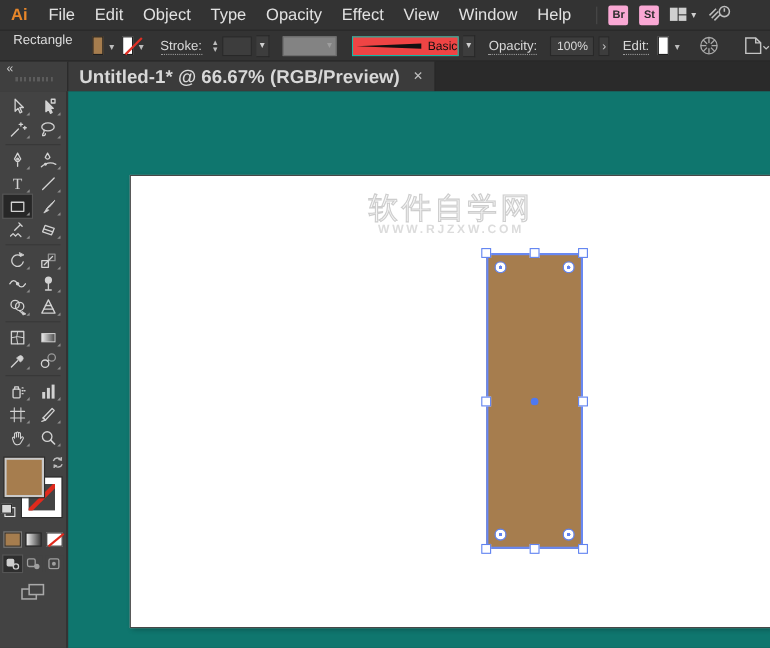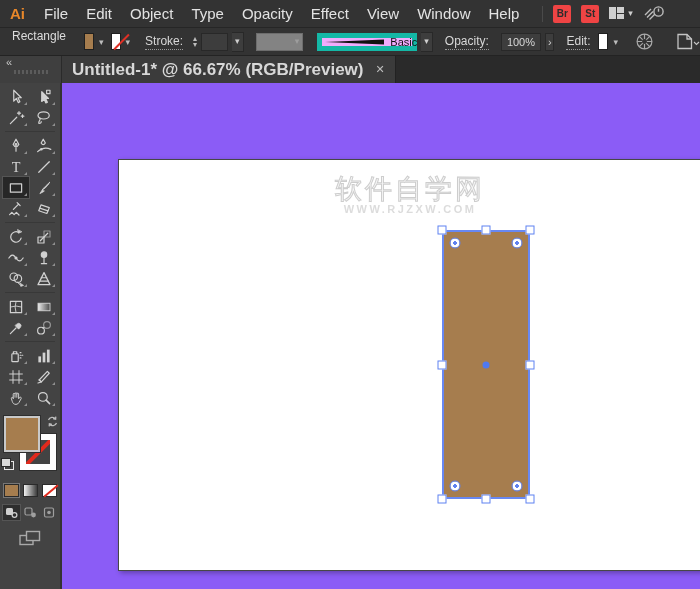--- a/index.html
+++ b/index.html
@@ -7,21 +7,21 @@
        font-family:"Liberation Sans",sans-serif;color:#d6d6d6;overflow:hidden;
        user-select:none;}
   
   .menubar{height:28px;display:flex;align-items:center;background:#333333;
            border-bottom:1px solid #262626;box-sizing:border-box;}
   .ai-logo{color:#e8872a;font-weight:bold;font-size:15px;margin:0 10px 0 10px;letter-spacing:0;}
   .menus{display:flex;align-items:center;height:100%;}
   .menu-item{padding:0 9px;font-size:15px;color:#e2e2e2;line-height:28px;cursor:default;}
   .mb-right{display:flex;align-items:center;gap:10px;margin-left:14px;}
   .mb-divider{width:1px;height:16px;background:#4a4a4a;}
-  .sq-btn{width:18px;height:18px;background:#ef4444;color:#2d2d2d;font-size:10px;font-weight:bold;
+  .sq-btn{width:18px;height:18px;background:#f9a8d4;color:#2d2d2d;font-size:10px;font-weight:bold;
           display:flex;align-items:center;justify-content:center;border-radius:2px;}
   .ws-icon{display:flex;align-items:center;gap:3px;}
   .ws-grid{width:16px;height:13px;display:grid;grid-template-columns:7px 7px;grid-template-rows:6px 5px;gap:1px;}
   .ws-grid span{background:#cfcfcf;}
   .ws-grid span:nth-child(1){grid-row:1/3;}
   .chev{font-size:9px;color:#cfcfcf;line-height:1;}
   
   .controlbar{height:28px;display:flex;align-items:center;background:#333333;
               border-bottom:1px solid #232323;box-sizing:border-box;font-size:12px;gap:4px;}
   .ctx-label{margin:0 14px 12px 12px;color:#dcdcdc;}
@@ -32,21 +32,21 @@
   .u-label{border-bottom:1px dotted #9a9a9a;padding-bottom:1px;color:#d8d8d8;margin-left:8px;}
   .stepper{display:flex;flex-direction:column;justify-content:center;line-height:6px;font-size:8px;color:#bdbdbd;
            margin-left:6px;}
   .field{height:18px;background:#3d3d3d;border:1px solid #282828;box-sizing:border-box;
          display:flex;align-items:center;padding:0 5px;font-size:11px;color:#d8d8d8;}
   .dd-box{height:18px;background:#3d3d3d;border:1px solid #282828;border-left:none;display:flex;align-items:center;
           padding:0 3px;}
   .disabled-dd{width:88px;height:18px;background:#838383;border:1px solid #6d6d6d;box-sizing:border-box;
                display:flex;align-items:center;justify-content:flex-end;}
   .disabled-dd .chev{color:#9d9d9d;padding-right:3px;}
-  .brush-box{width:100px;height:18px;background:#f0abfc;border:5px solid #14b8a6;box-sizing:border-box;
+  .brush-box{width:100px;height:18px;background:#ef4444;border:1px solid #14b8a6;box-sizing:border-box;
              display:flex;align-items:center;}
   .brush-box svg{flex:0 0 auto;}
   .brush-label{color:#111;font-size:11px;margin-left:2px;}
   .gt-btn{height:18px;width:16px;background:#3d3d3d;border:1px solid #282828;box-sizing:border-box;color:#cfcfcf;
           display:flex;align-items:center;justify-content:center;font-size:11px;}
   .icon-btn{display:flex;align-items:center;justify-content:center;margin-left:10px;}
   
   .tabbar{height:27px;display:flex;background:#2a2a2a;}
   .tb-toolhead{width:62px;background:#3f3f3f;position:relative;flex:0 0 auto;border-right:1px solid #2a2a2a;box-sizing:border-box;}
   .collapse{position:absolute;left:6px;top:0px;font-size:11px;color:#c9c9c9;}
@@ -85,21 +85,21 @@
   .cbtn{width:15px;height:13px;border:1px solid #2a2a2a;box-sizing:border-box;position:relative;background:#fff;}
   .cbtn.fillc{background:#a67d4e;outline:1px solid #777;}
   .cbtn.grad{background:linear-gradient(90deg,#f2f2f2,#3c3c3c);}
   .cbtn.nonec::after{content:"";position:absolute;left:-1px;top:5px;width:18px;height:2px;background:#e02a1d;transform:rotate(-40deg);}
   
   .mode-row{display:flex;gap:2px;margin-top:8px;}
   .mode{width:17px;height:15px;display:flex;align-items:center;justify-content:center;background:#434343;}
   .mode.active{background:#2e2e2e;outline:1px solid #555;}
   .screen-mode{margin-top:10px;}
   
-  .doc-area{position:relative;flex:1;background:#8b5cf6;overflow:hidden;padding-left:11px;}
+  .doc-area{position:relative;flex:1;background:#0f766e;overflow:hidden;padding-left:11px;}
   .artboard{position:absolute;left:56px;top:76px;right:-2px;height:412px;background:#ffffff;
             border:1px solid #474747;box-sizing:border-box;box-shadow:2px 2px 5px rgba(0,0,0,.3);}
   .wm1{position:absolute;left:348px;top:88px;transform:translateX(-50%);font-size:27px;letter-spacing:3px;
        color:#f6f6f6;-webkit-text-stroke:1px #cdcdcd;white-space:nowrap;}
   .wm2{position:absolute;left:348px;top:120px;transform:translateX(-50%);font-size:11px;font-weight:bold;
        letter-spacing:2.5px;color:#dcdcdc;white-space:nowrap;}
   .shape{position:absolute;left:380px;top:147px;width:88px;height:269px;box-sizing:border-box;
          background:#a67d4e;border:2px solid #6888f2;}
   .handle{position:absolute;width:7px;height:7px;background:#fff;border:1.5px solid #5f82f1;box-sizing:content-box;
           transform:translate(-50%,-50%);}

